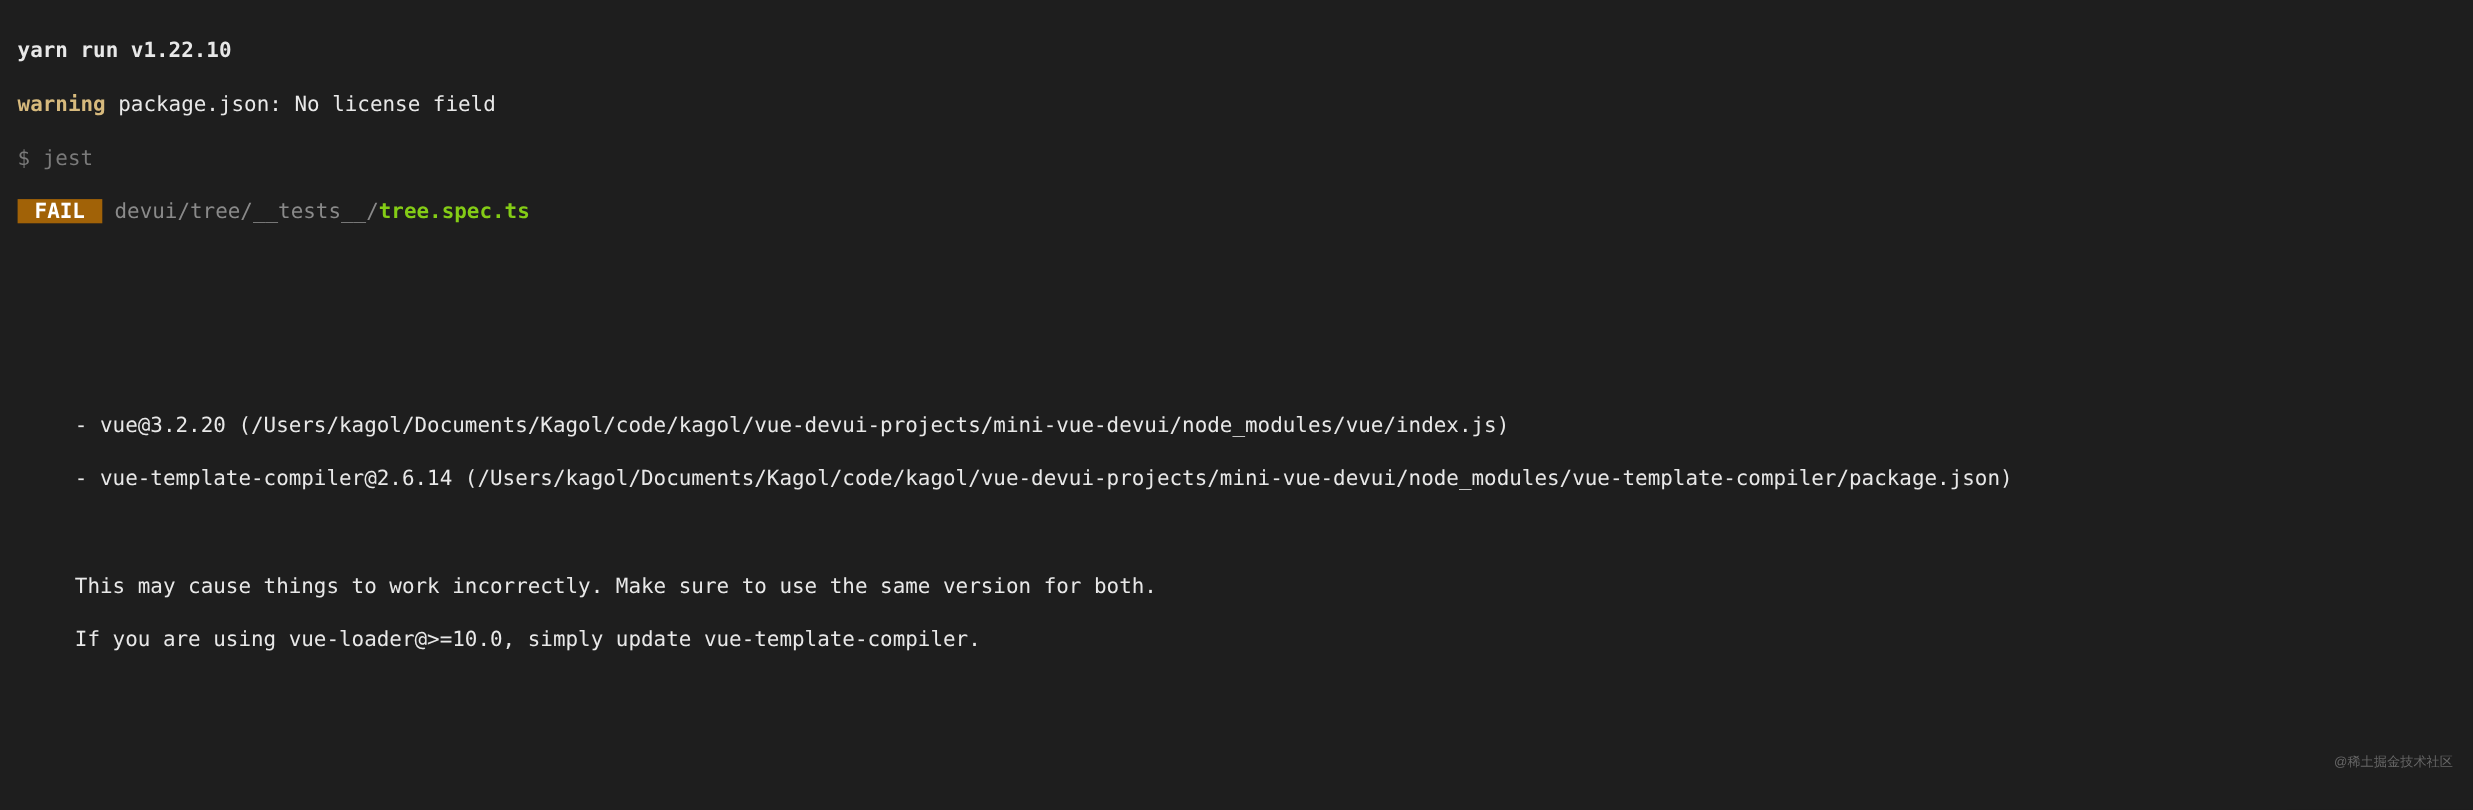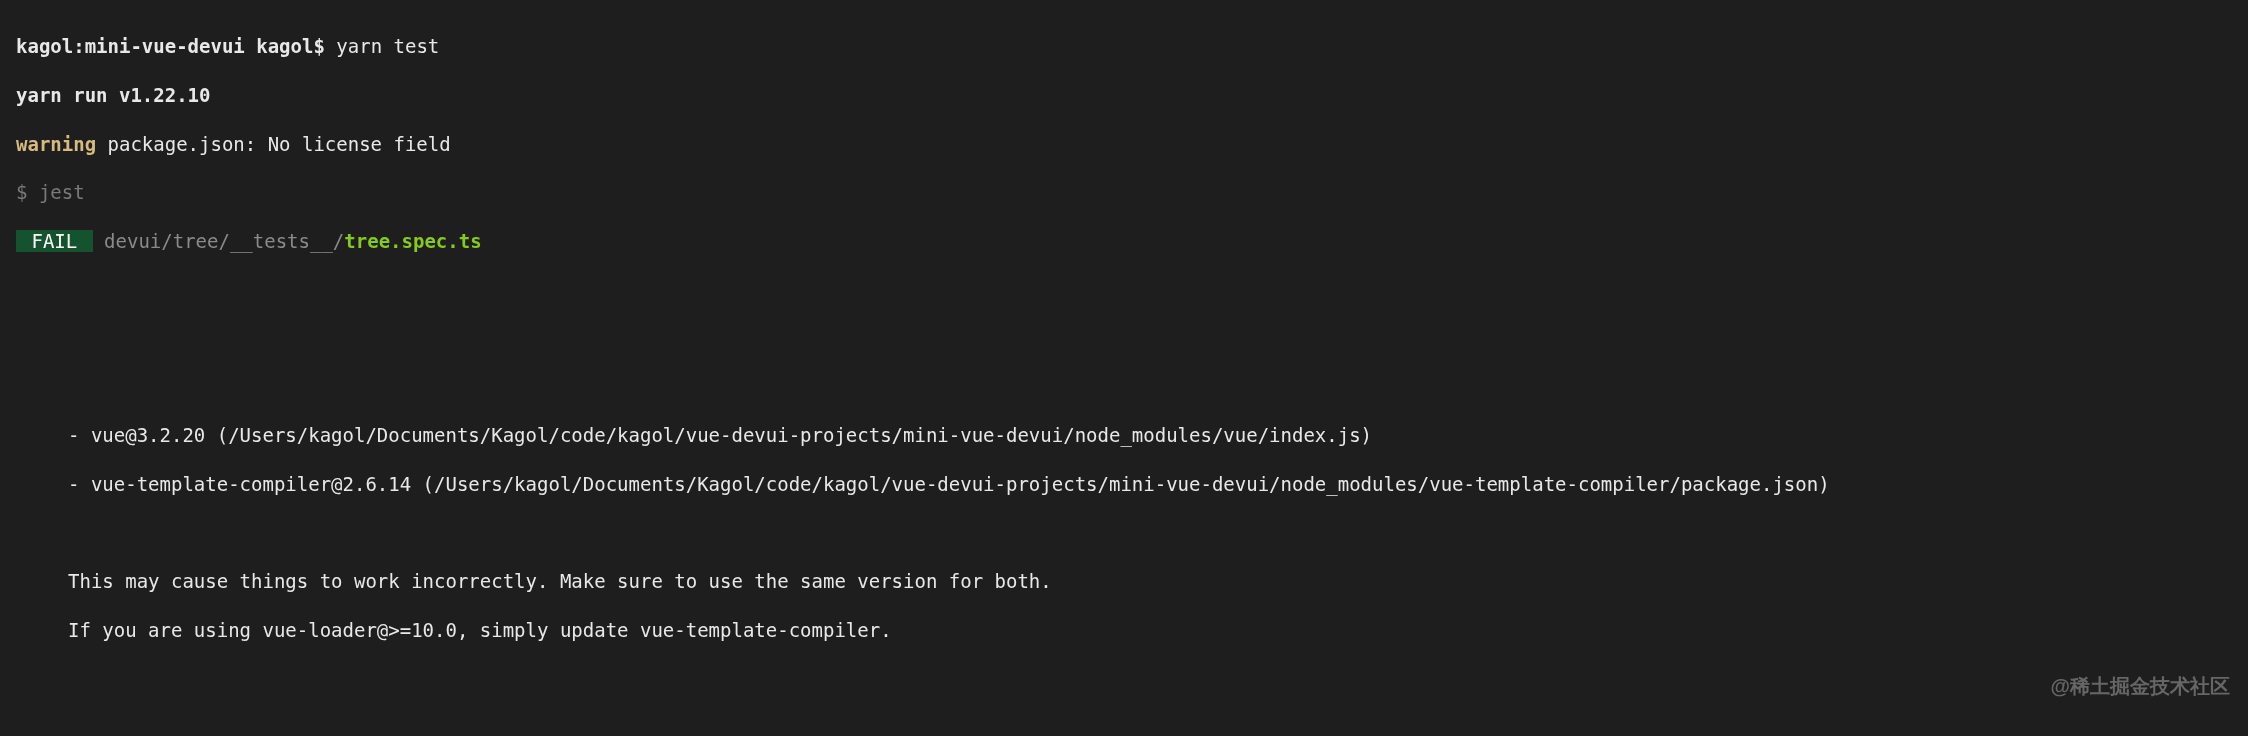--- a/index.html
+++ b/index.html
@@ -15,46 +15,44 @@
   }
   .terminal {
     padding: 10px 16px;
     white-space: pre;
   }
   .bold { font-weight: 700; }
   .dim { color: #7a7a7a; }
   .yellow { color: #d7ba7d; font-weight: 700; }
   .white { color: #e8e8e8; }
   .fail-badge {
-    background: #14532d;
+    background: #a16207;
     color: #ffffff;
-    font-weight: 400;
+    font-weight: 700;
     padding: 0 4px;
   }
   .dimpath { color: #8a8a8a; text-align: right; }
   .whitefile { color: #84cc16; font-weight: 700; }
   .indent2 { padding-left: 52px; display: inline-block; }
   .bullet { color: #e8e8e8; }
   .msg { color: #e8e8e8; }
   .watermark {
     position: absolute;
     right: 18px;
     bottom: 36px;
     color: #666;
-    font-size: 20px;
+    font-size: 12px;
     font-family: sans-serif;
-    font-weight: bold;
   }
   .line { display: block; }
 </style>
 </head>
 <body>
 
 <div class="terminal">
-<span class="line"><span class="bold white">kagol:mini-vue-devui</span> <span class="bold white">kagol$</span> <span class="white">yarn test</span></span>
 <span class="line bold white">yarn run v1.22.10</span>
 <span class="line"><span class="yellow">warning</span><span class="white"> package.json: No license field</span></span>
 <span class="line dim">$ jest</span>
 <span class="line"><span class="fail-badge"> FAIL </span><span class="dimpath"> devui/tree/__tests__/</span><span class="whitefile">tree.spec.ts</span></span>
 <span class="line">&nbsp;</span>
 <span class="line">&nbsp;</span>
 <span class="line">&nbsp;</span>
 <span class="line"><span class="indent2 msg">- vue@3.2.20 (/Users/kagol/Documents/Kagol/code/kagol/vue-devui-projects/mini-vue-devui/node_modules/vue/index.js)</span></span>
 <span class="line"><span class="indent2 msg">- vue-template-compiler@2.6.14 (/Users/kagol/Documents/Kagol/code/kagol/vue-devui-projects/mini-vue-devui/node_modules/vue-template-compiler/package.json)</span></span>
 <span class="line">&nbsp;</span>

